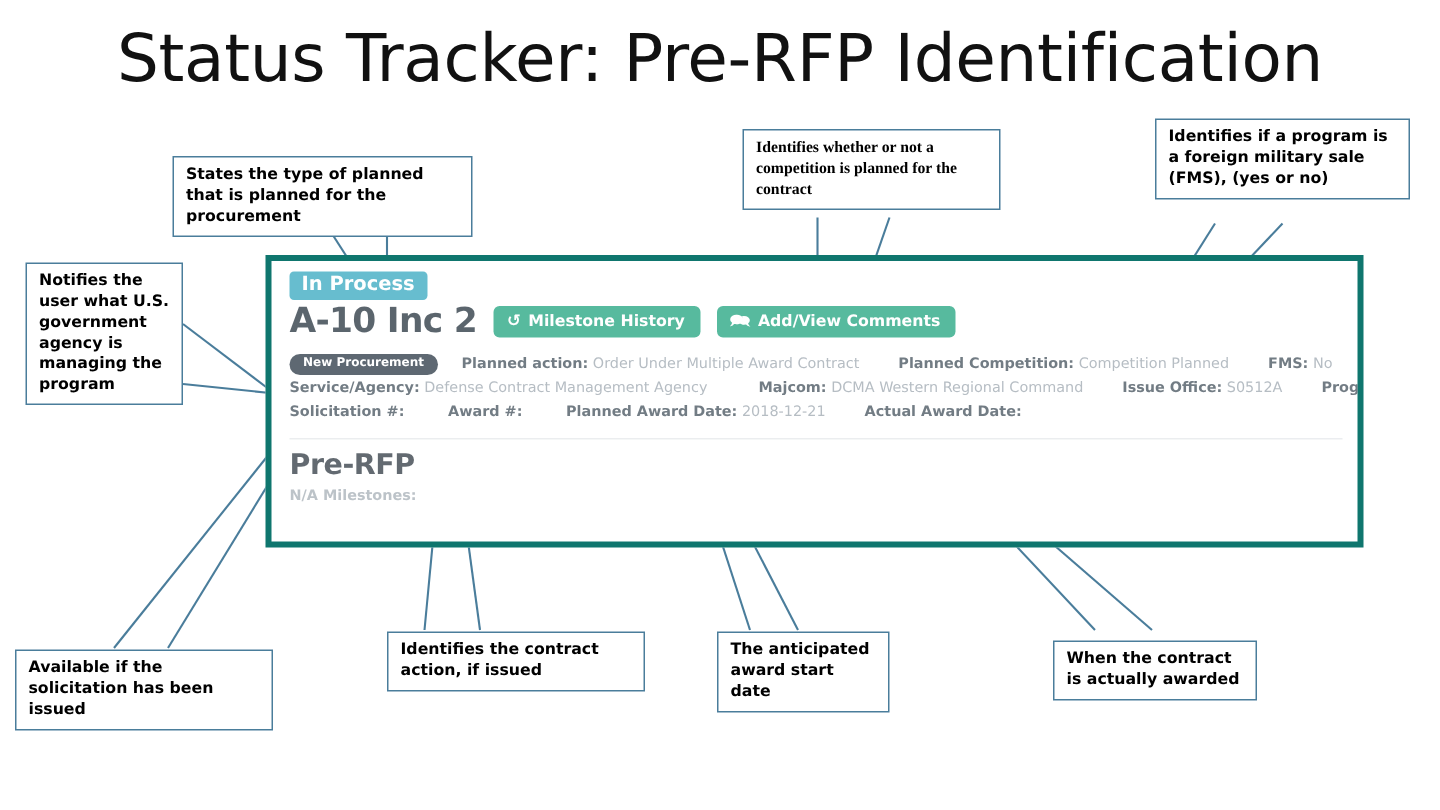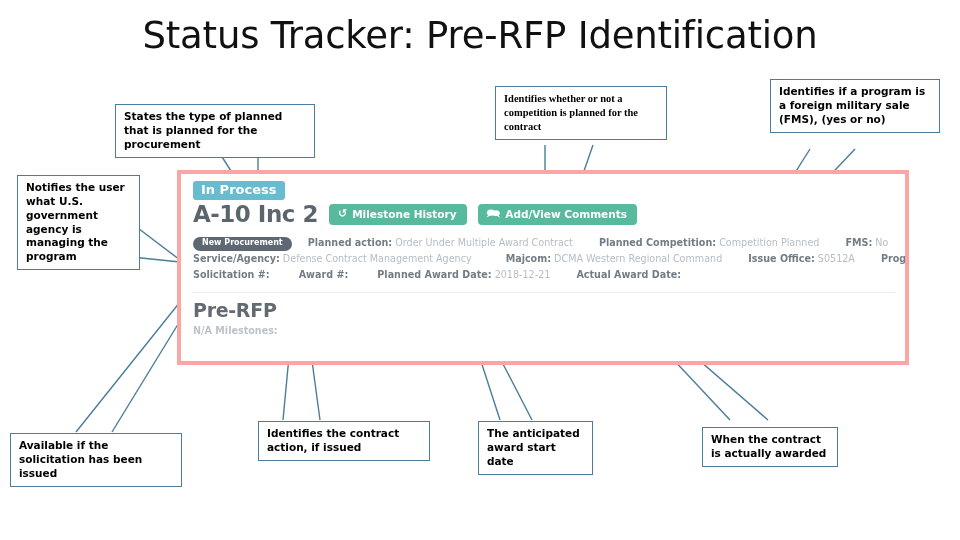--- a/index.html
+++ b/index.html
@@ -17,21 +17,21 @@
   }
 
   
   #slide-title {
     position: absolute;
     left: 0;
     top: 14px;
     width: 960px;
     text-align: center;
     font-family: "DejaVu Sans", sans-serif;
-    font-size: 37px;
+    font-size: 44px;
     font-weight: 400;
     letter-spacing: -0.2px;
     color: #111111;
     white-space: nowrap;
   }
 
   
   #leader-lines {
     position: absolute;
     left: 0;
@@ -58,21 +58,21 @@
   }
 
   
   #app-panel {
     position: absolute;
     left: 177px;
     top: 170px;
     width: 732px;
     height: 195px;
     box-sizing: border-box;
-    border: 4px solid #fca5a5;
+    border: 4px solid #0f766e;
     background: #ffffff;
     z-index: 2;
     overflow: hidden;
   }
   #app-panel-inner {
     position: relative;
     width: 100%;
     height: 100%;
     padding: 6px 10px 0 12px;
     box-sizing: border-box;
@@ -178,21 +178,21 @@
     font-family: "DejaVu Sans", sans-serif;
     font-size: 9.6px;
     font-weight: 700;
     color: #a3acb4;
   }
 
   
   #callout-contract-type { left: 115px;  top: 104px; width: 200px; }
   #callout-competition   { left: 495px;  top: 86px;  width: 172px; font-family: Liberation Serif, serif; }
   #callout-fms           { left: 770px;  top: 79px;  width: 170px; }
-  #callout-agency        { left: 17px;   top: 175px; width: 123px; }
+  #callout-agency        { left: 17px;   top: 175px; width: 105px; }
   #callout-solicitation  { left: 10px;   top: 433px; width: 172px; }
   #callout-award-num     { left: 258px;  top: 421px; width: 172px; }
   #callout-planned-date  { left: 478px;  top: 421px; width: 115px; }
   #callout-actual-date   { left: 702px;  top: 427px; width: 136px; }
 </style>
 </head>
 <body>
 
 <div id="slide-title">Status Tracker: Pre-RFP Identification</div>
 

